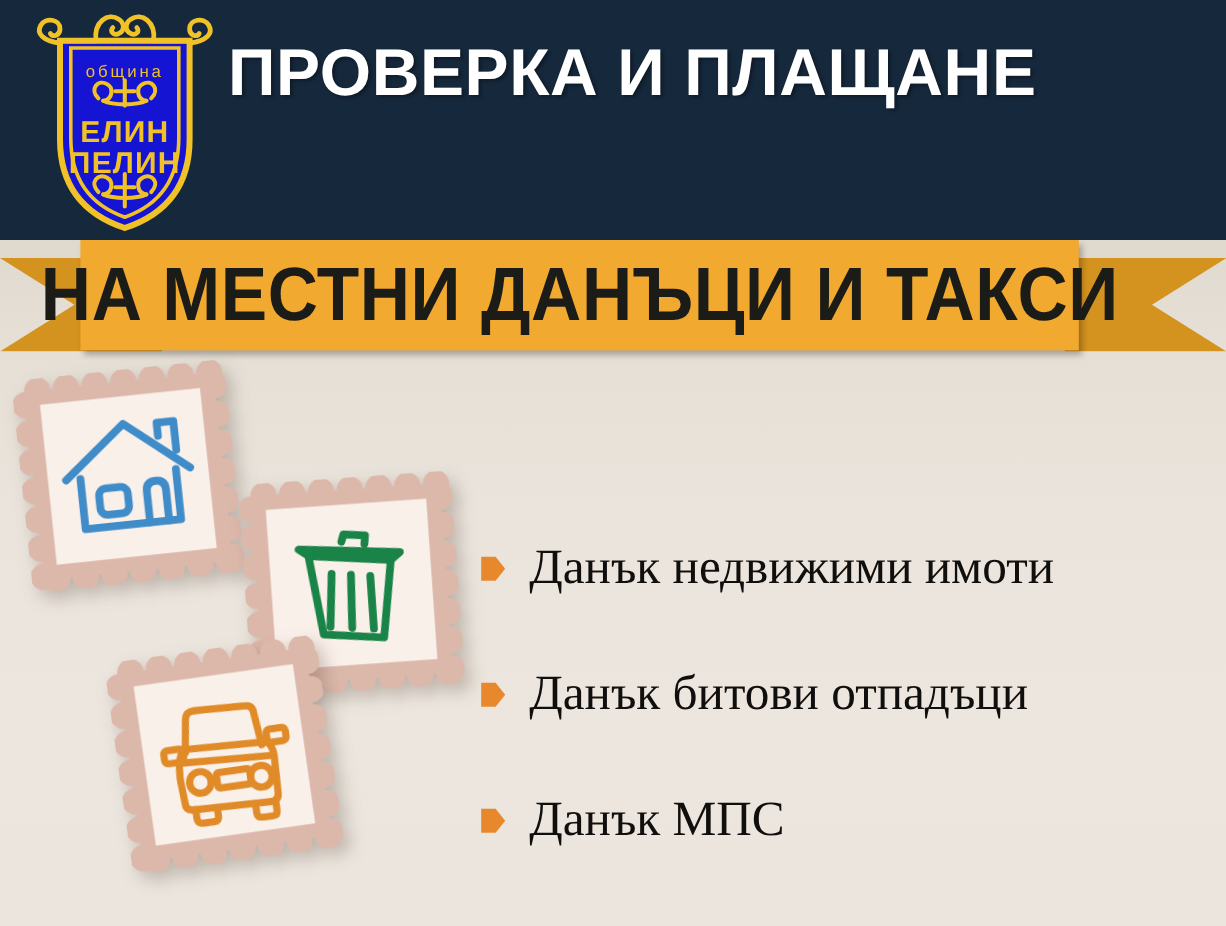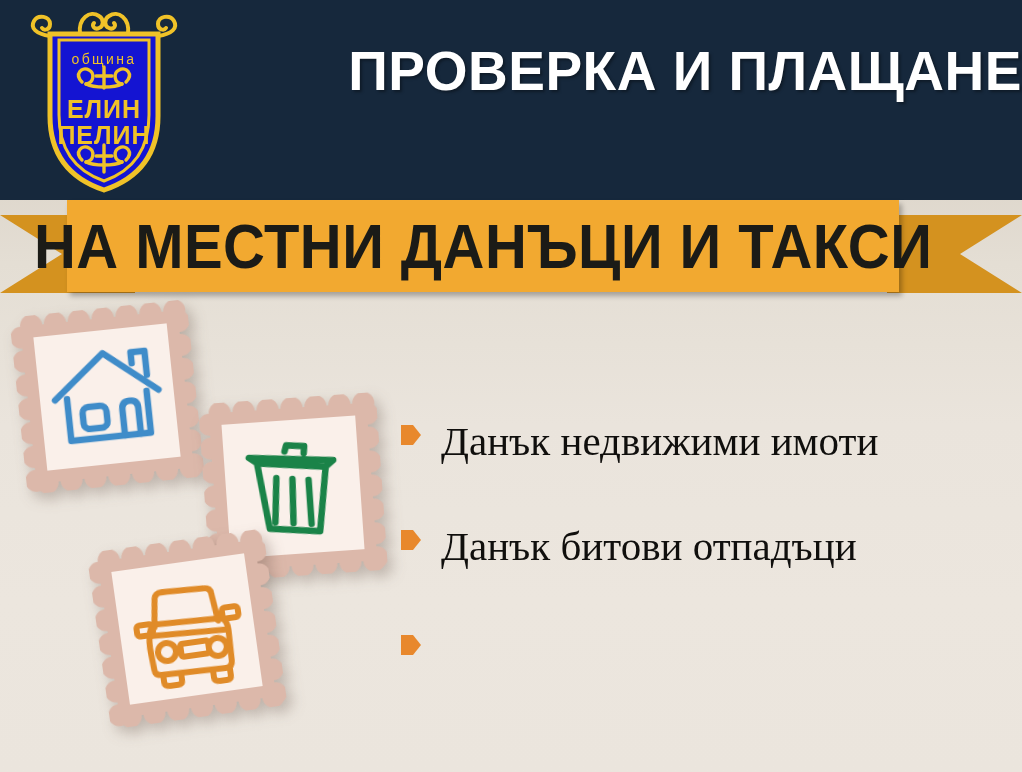--- a/index.html
+++ b/index.html
@@ -34,23 +34,23 @@
     left: 18px;
     top: 4px;
     width: 172px;
     height: 192px;
   }
   .crest svg { display: block; width: 100%; height: 100%; }
 
   .header-title {
     position: absolute;
     left: 190px;
-    top: 36px;
+    top: 25px;
     width: 832px;
-    text-align: right;
+    text-align: left;
     color: #ffffff;
     font-family: "Liberation Sans", sans-serif;
     font-weight: bold;
     font-size: 55px;
     line-height: 1.28;
     letter-spacing: 0.5px;
     text-shadow: 2px 2px 3px rgba(0,0,0,0.35);
   }
   .header-title .ln { display: block; white-space: nowrap; }
 
@@ -130,21 +130,21 @@
   
   .list {
     position: absolute;
     left: 400px;
     top: 420px;
     width: 622px;
     z-index: 4;
   }
   .list-item {
     display: flex;
-    align-items: flex-start;
+    align-items: center;
     height: 105px;
   }
   .bullet {
     flex: 0 0 auto;
     width: 22px;
     height: 26px;
     margin-right: 19px;
     margin-top: 2px;
   }
   .bullet svg { display: block; width: 100%; height: 100%; }
@@ -394,17 +394,18 @@
       </span>
       <span class="list-label">Данък битови отпадъци</span>
     </div>
 
     <div class="list-item">
       <span class="bullet">
         <svg viewBox="0 0 22 26" xmlns="http://www.w3.org/2000/svg">
           <path d="M1 3 L13 3 L21 13 L13 23 L1 23 Z" fill="#e8882c"></path>
         </svg>
       </span>
+      <span class="list-label">Данък МПС</span>
     </div>
 
   </div>
 
 </div>
 
 </body></html>

